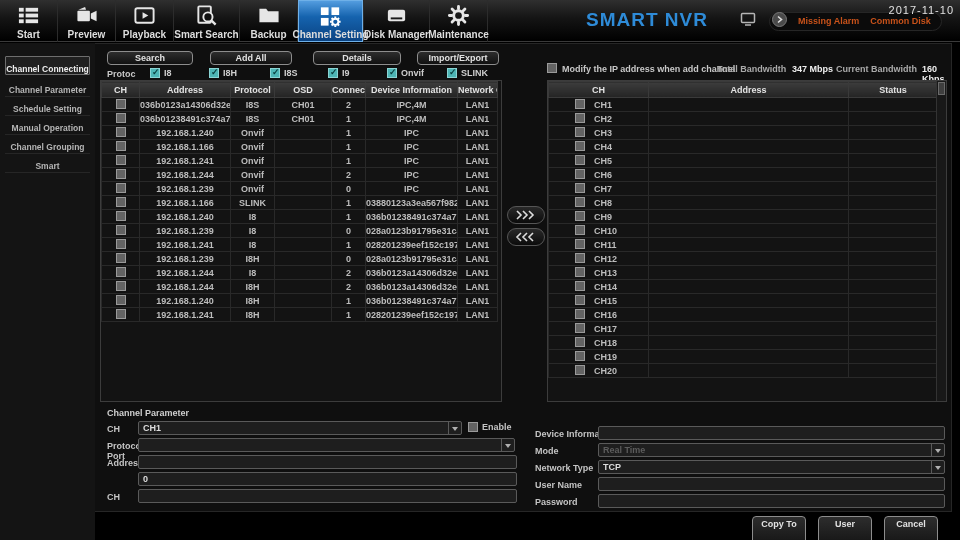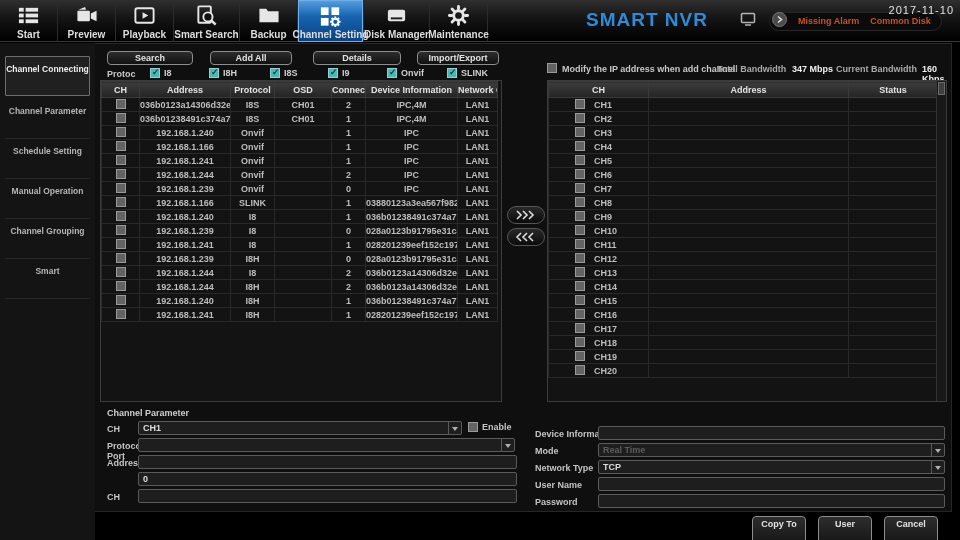--- a/index.html
+++ b/index.html
@@ -23,21 +23,21 @@
   #alarm-pill { display:flex; align-items:center; background:#0b0b0b; border:1px solid #262626;
     border-radius:10px; height:19px; padding:0 10px 0 2px; margin-left:5px; }
   .alarm-text { font-size:9px; font-weight:bold; margin-left:11px; white-space:nowrap; }
 
   #clock { position:absolute; right:6px; top:3px; width:130px; text-align:right; }
   #clock-time { font-size:17px; color:#f0f0f0; font-family:"DejaVu Sans Mono",monospace; letter-spacing:1px; }
   #clock-date { font-size:11px; color:#e0e0e0; letter-spacing:1px; margin-top:1px; }
 
   
   #sidebar { position:absolute; left:0; top:43px; width:95px; height:497px; background:#141414; padding-top:13px; }
-  .side-item { position:relative; height:40px; line-height:24px; text-align:center; font-size:8.5px;
+  .side-item { position:relative; height:19px; line-height:24px; text-align:center; font-size:8.5px;
     font-weight:bold; color:#b5b5b5; cursor:pointer; margin:0 5px; border-bottom:1px solid #262626; white-space:nowrap; }
   .side-item.active { border:1px solid #6e6e6e; background:#202020; color:#eee; border-radius:1px; margin-bottom:3px; }
 
   
   #panel { position:absolute; left:95px; top:43px; width:857px; height:469px;
     background:#0f0f0f; border:1px solid #262626; border-left:none; }
 
   .btn { background:linear-gradient(#2d2d2d,#111); border:1px solid #8d8d8d; border-radius:4px;
     color:#e2e2e2; font-size:9px; font-weight:bold; text-align:center; cursor:pointer;
     height:14px; line-height:12px; }

